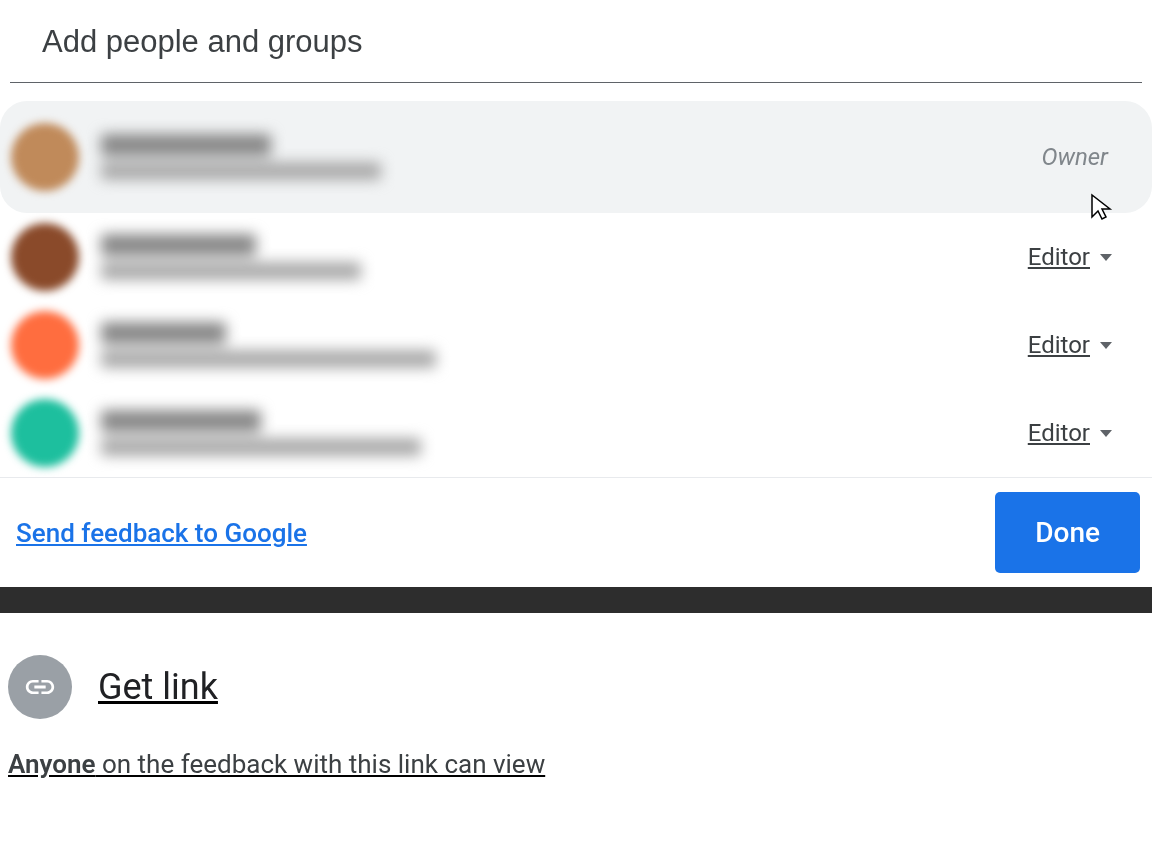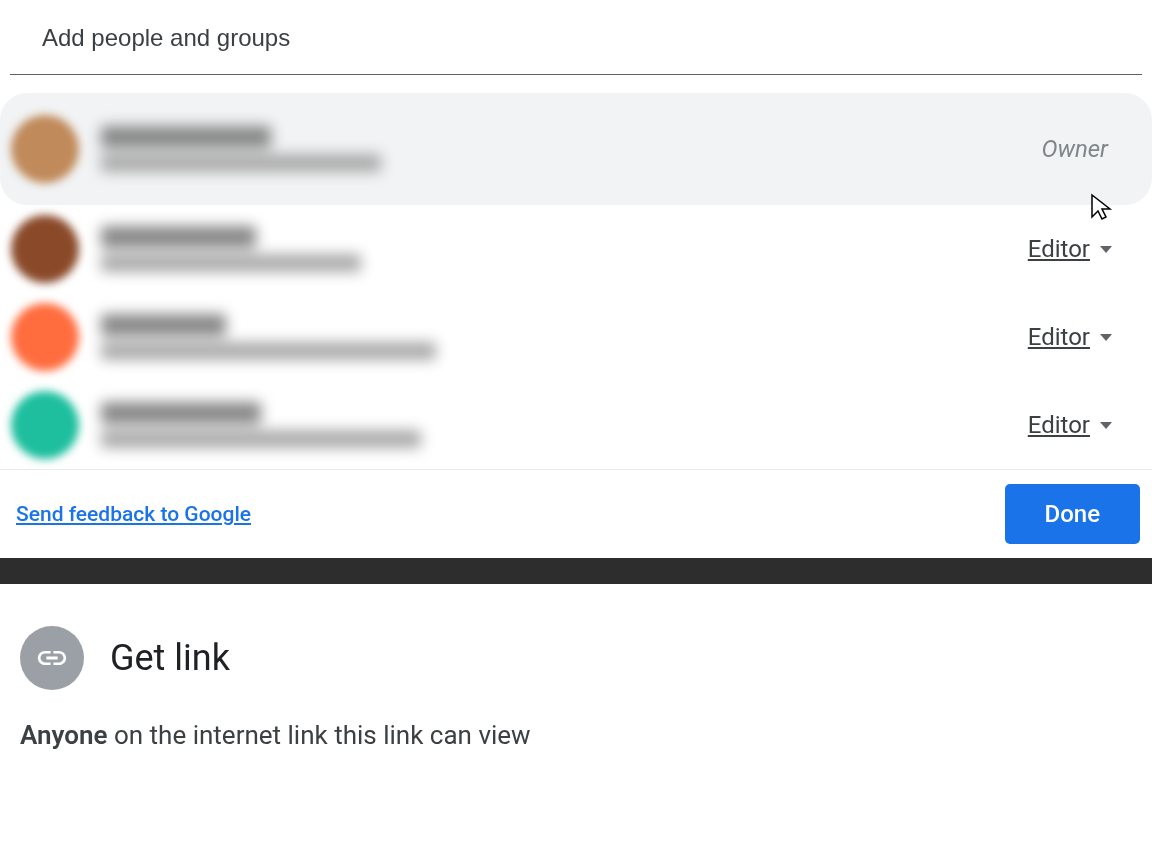--- a/index.html
+++ b/index.html
@@ -14,21 +14,21 @@
       width: 100%;
       background: #fff;
     }
     .input-wrapper {
       padding: 10px 10px 0 10px;
     }
     .add-people-input {
       width: 100%;
       border: none;
       border-bottom: 1.5px solid #5f6368;
-      font-size: 24px;
+      font-size: 31px;
       color: #3c4043;
       padding: 14px 32px 22px 32px;
       outline: none;
       background: transparent;
     }
     .add-people-input::placeholder {
       color: #3c4043;
     }
     .people-list {
       padding-top: 18px;
@@ -101,43 +101,44 @@
     }
     .footer-row {
       display: flex;
       align-items: center;
       justify-content: space-between;
       padding: 14px 12px 14px 16px;
       border-top: 1px solid #e8eaed;
     }
     .feedback-link {
       color: #1a73e8;
-      font-size: 21px;
+      font-size: 26px;
       font-weight: 500;
       text-decoration: underline;
       cursor: pointer;
     }
     .done-button {
       background: #1a73e8;
       color: #fff;
       border: none;
       border-radius: 5px;
-      font-size: 24px;
+      font-size: 28px;
       font-weight: 500;
-      padding: 16px 40px;
+      padding: 24px 40px;
       cursor: pointer;
       font-family: inherit;
     }
     .dark-bar {
       height: 26px;
       background: #2d2d2d;
       width: 100%;
     }
     .get-link-section {
-      padding: 42px 12px 10px 20px;
+      padding: 42px 12px 10px 8px;
+      text-decoration: underline;
     }
     .get-link-header {
       display: flex;
       align-items: center;
       gap: 26px;
     }
     .link-icon-circle {
       width: 64px;
       height: 64px;
       border-radius: 50%;
@@ -237,21 +238,21 @@
 <div class="get-link-section">
   <div class="get-link-header">
     <div class="link-icon-circle">
       <svg viewBox="0 0 24 24">
           <path d="M3.9 12c0-1.71 1.39-3.1 3.1-3.1h4V7H7c-2.76 0-5 2.24-5 5s2.24 5 5 5h4v-1.9H7c-1.71 0-3.1-1.39-3.1-3.1zM8 13h8v-2H8v2zm9-6h-4v1.9h4c1.71 0 3.1 1.39 3.1 3.1s-1.39 3.1-3.1 3.1h-4V17h4c2.76 0 5-2.24 5-5s-2.24-5-5-5z"></path>
         </svg>
     </div>
     <div class="get-link-title">Get link</div>
   </div>
   <div class="link-description">
-    <span class="bold">Anyone</span><span> on the internet link this link can view</span>
+    <span class="bold">Anyone</span><span> on the feedback with this link can view</span>
   </div>
 </div>
 
 <div class="cursor-icon">
   <svg viewBox="0 0 24 28">
       <path d="M2 2 L2 24 L8 18 L12 26 L16 24 L12 16 L20 16 Z" fill="#fff" stroke="#000" stroke-width="1.5"></path>
     </svg>
 </div>
 
 </body></html>

